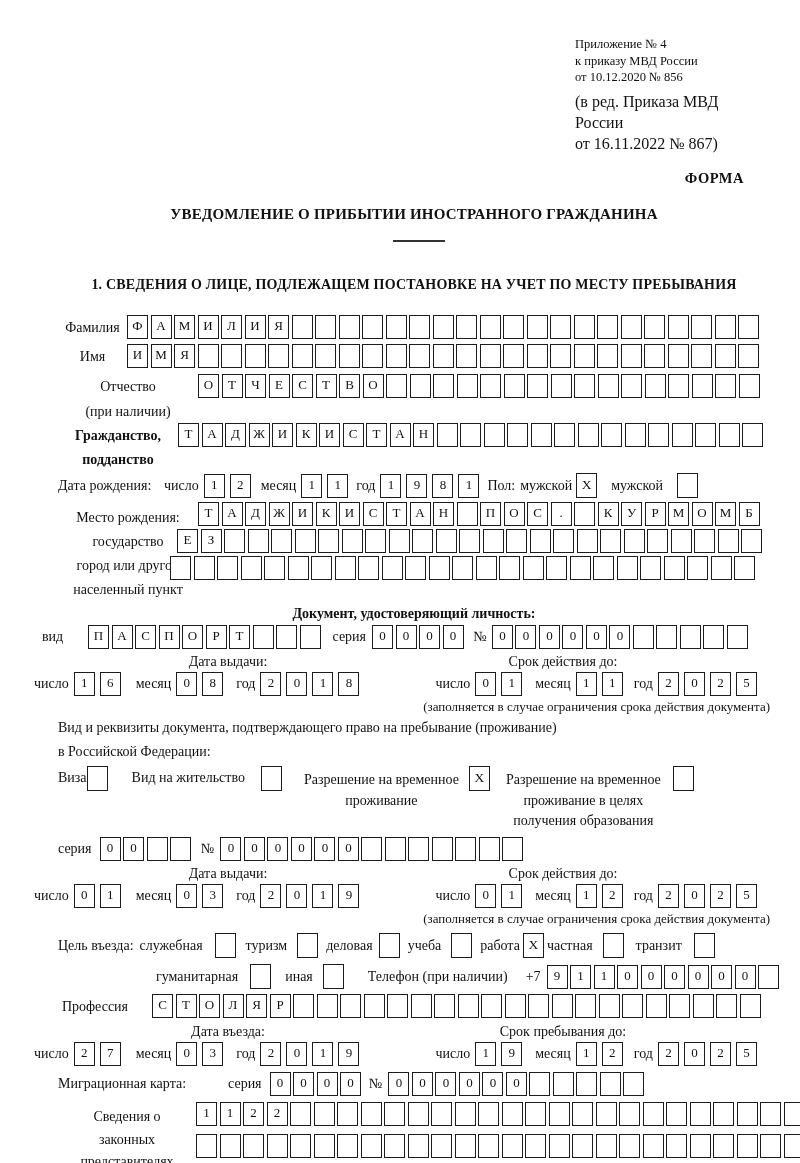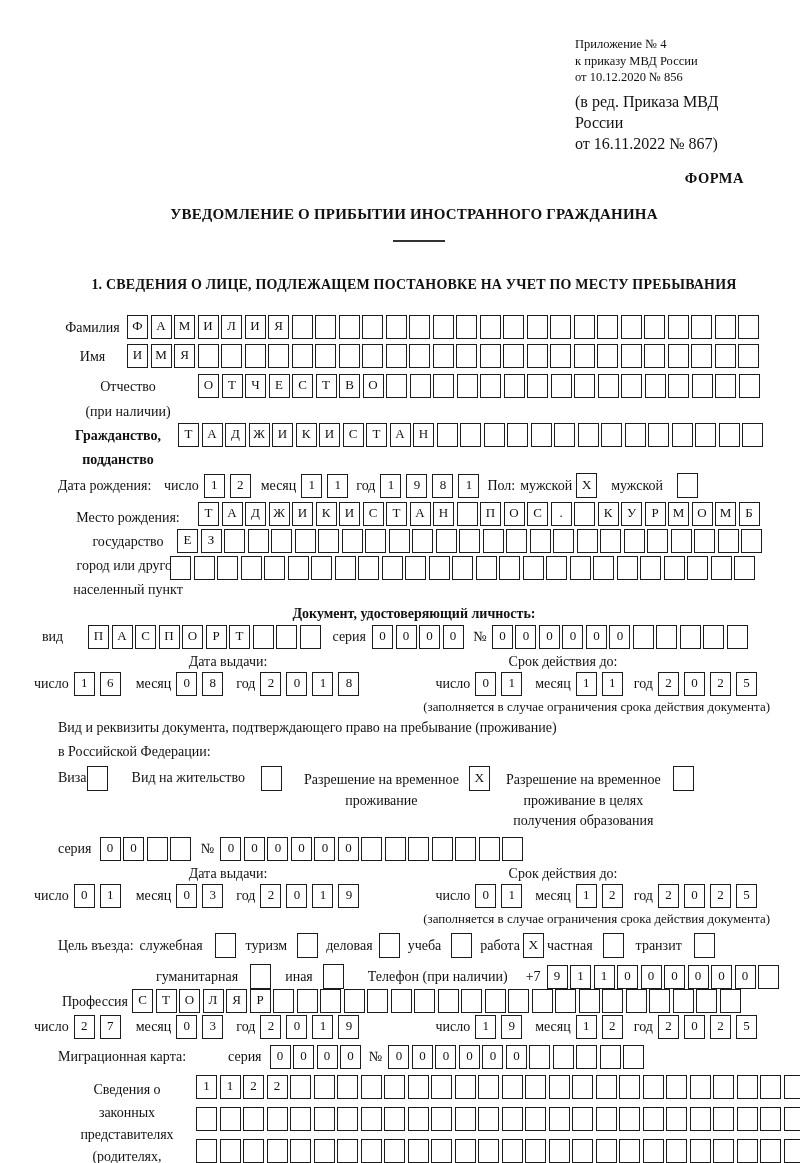--- a/index.html
+++ b/index.html
@@ -530,21 +530,21 @@
         <span class="cell">0</span>
         <span class="cell">0</span>
         <span class="cell">0</span>
         <span class="cell">0</span>
         <span class="cell">0</span>
         <span class="cell">0</span>
         <span class="cell"></span>
       </div>
   </div>
 
-  <div class="frow" style="">
+  <div class="frow" style="margin-top:5px;gap:20px;">
     <div class="lbl" style="width:74px;">Профессия</div>
     <div class="cells">
         <span class="cell">С</span>
         <span class="cell">Т</span>
         <span class="cell">О</span>
         <span class="cell">Л</span>
         <span class="cell">Я</span>
         <span class="cell">Р</span>
         <span class="cell"></span>
         <span class="cell"></span>
@@ -562,20 +562,24 @@
         <span class="cell"></span>
         <span class="cell"></span>
         <span class="cell"></span>
         <span class="cell"></span>
         <span class="cell"></span>
         <span class="cell"></span>
         <span class="cell"></span>
       </div>
   </div>
 
+  <div class="frow" style="margin-top:6px;">
+    <div style="width:340px;text-align:center;">Дата въезда:</div>
+    <div style="width:330px;text-align:center;">Срок пребывания до:</div>
+  </div>
   <div class="frow" style="margin-top:2px;margin-left:-24px;align-items:center;">
     <div class="dgrp">
       <span class="dlbl">число</span>
       <div class="cells">
           <span class="cell">2</span>
           <span class="cell">7</span>
         </div>
       <span class="dlbl" style="margin-left:10px;">месяц</span>
       <div class="cells">
           <span class="cell">0</span>

